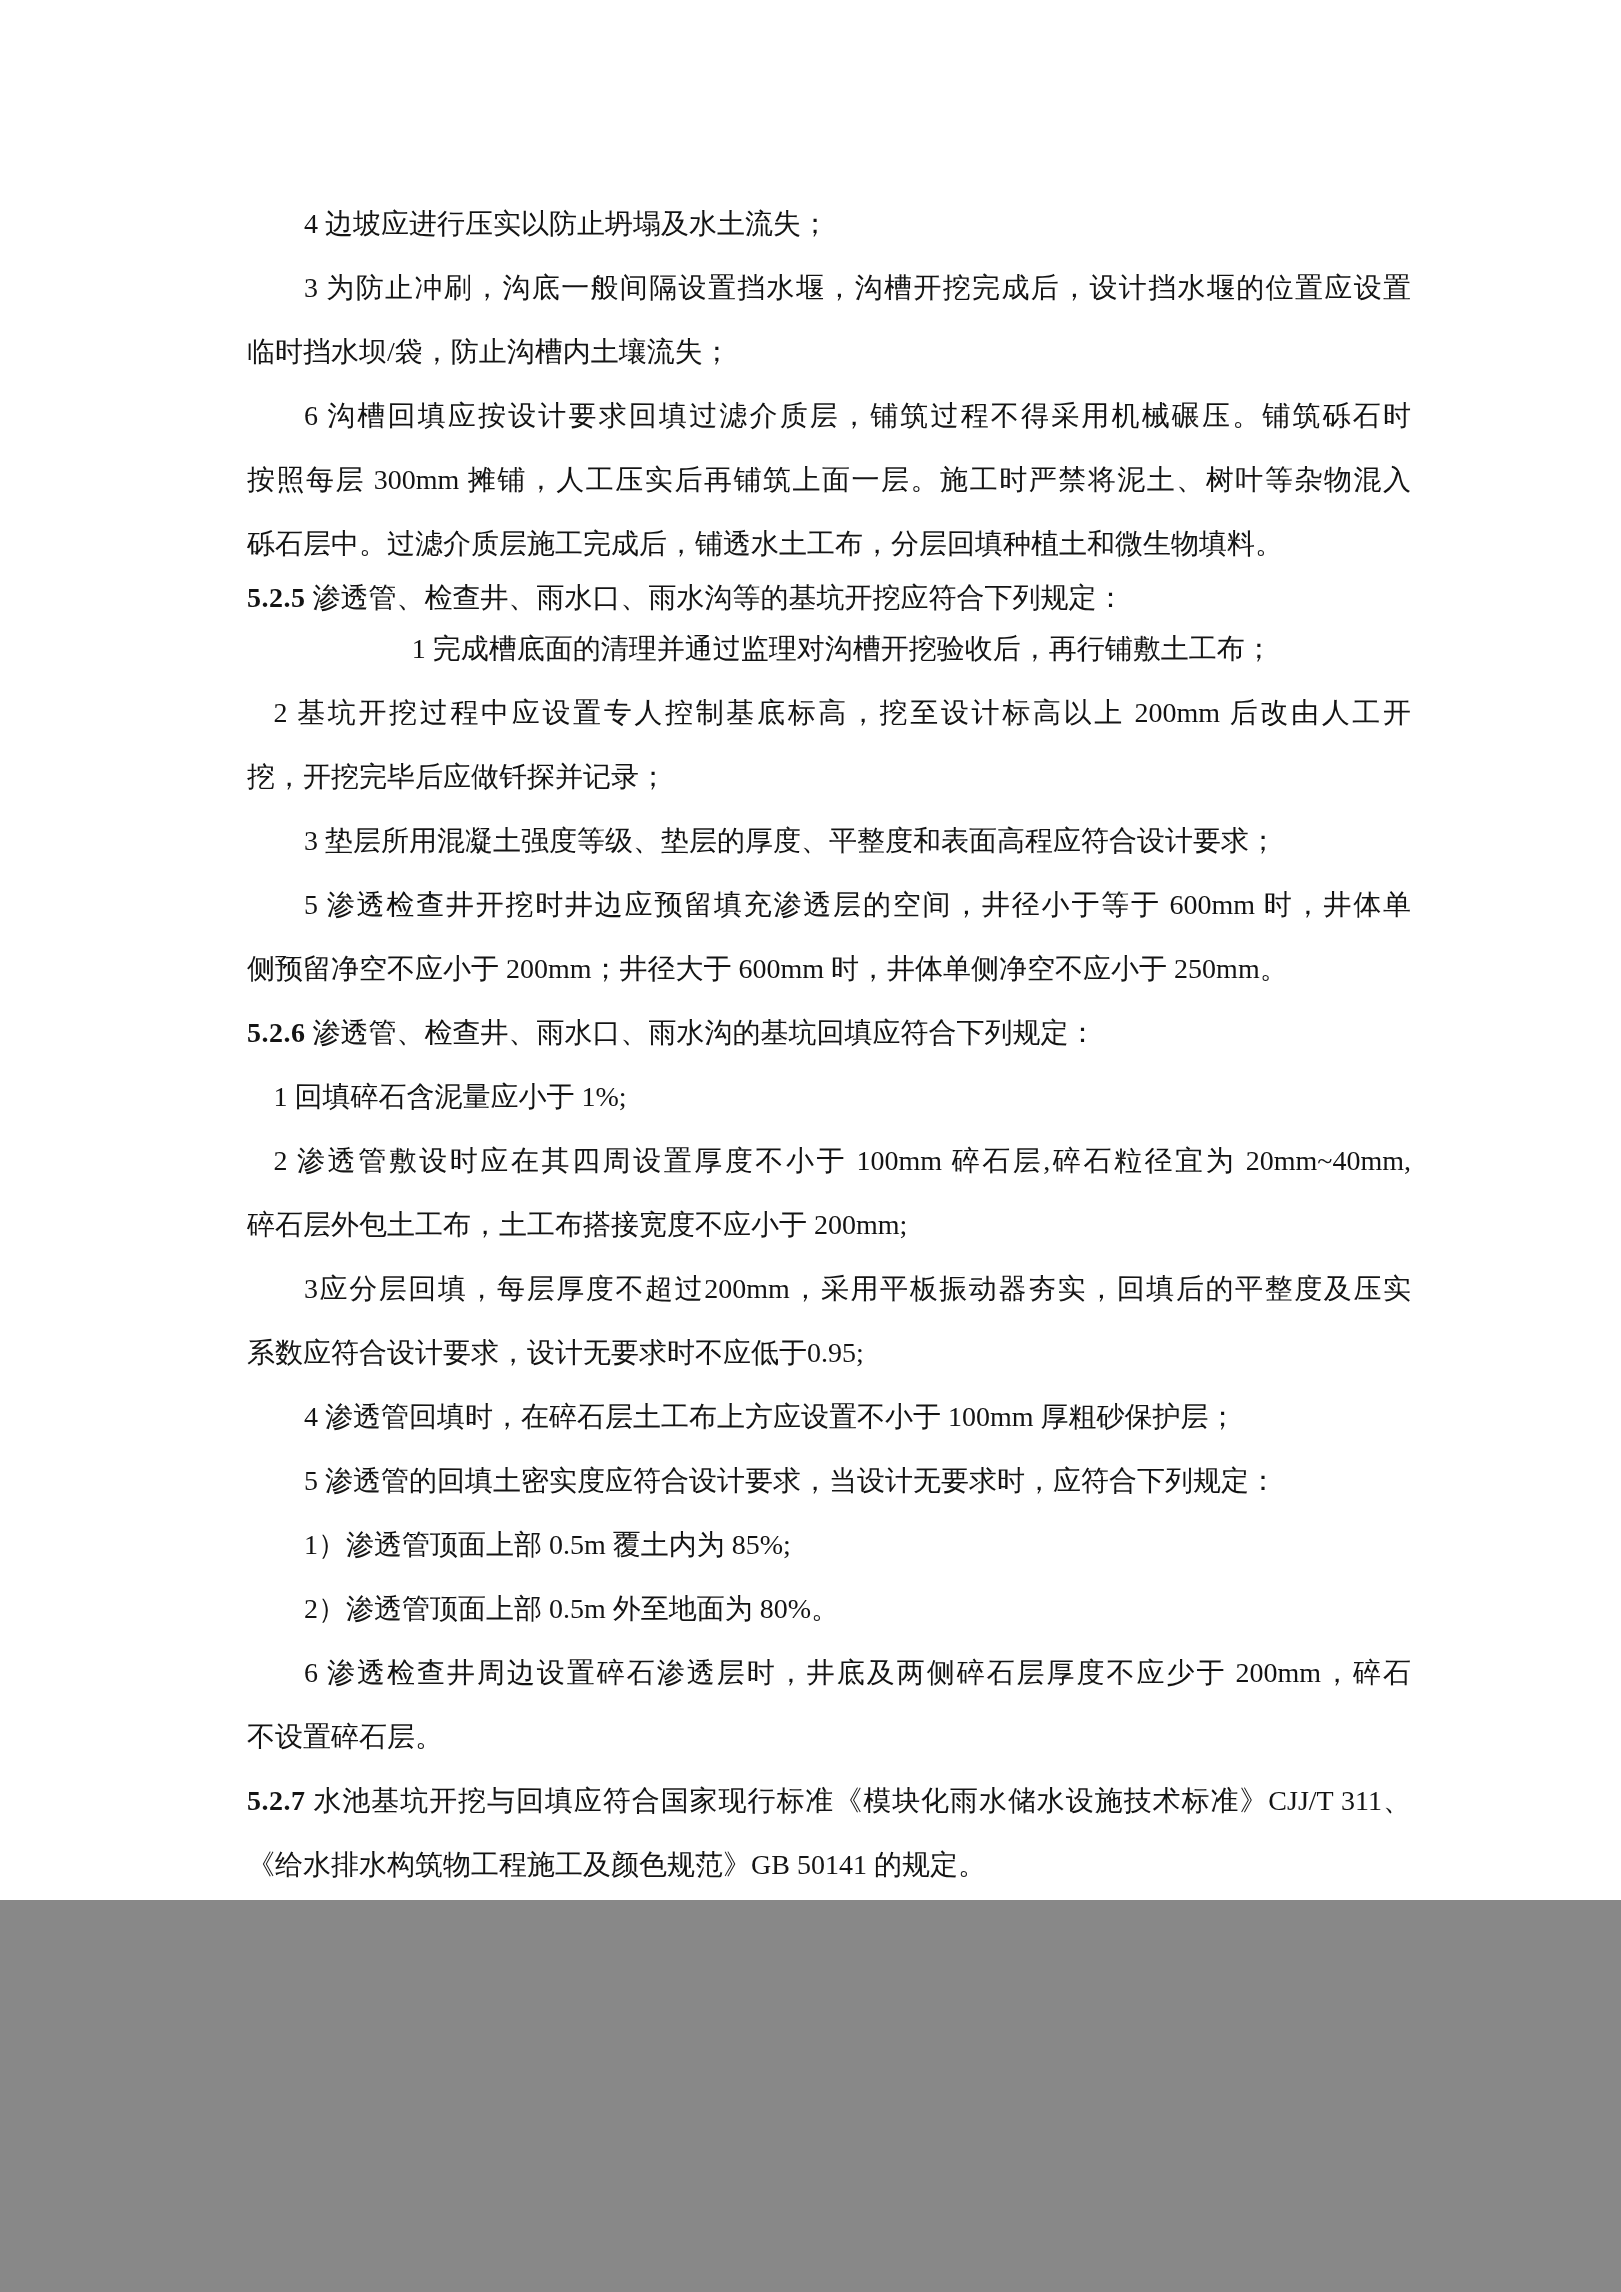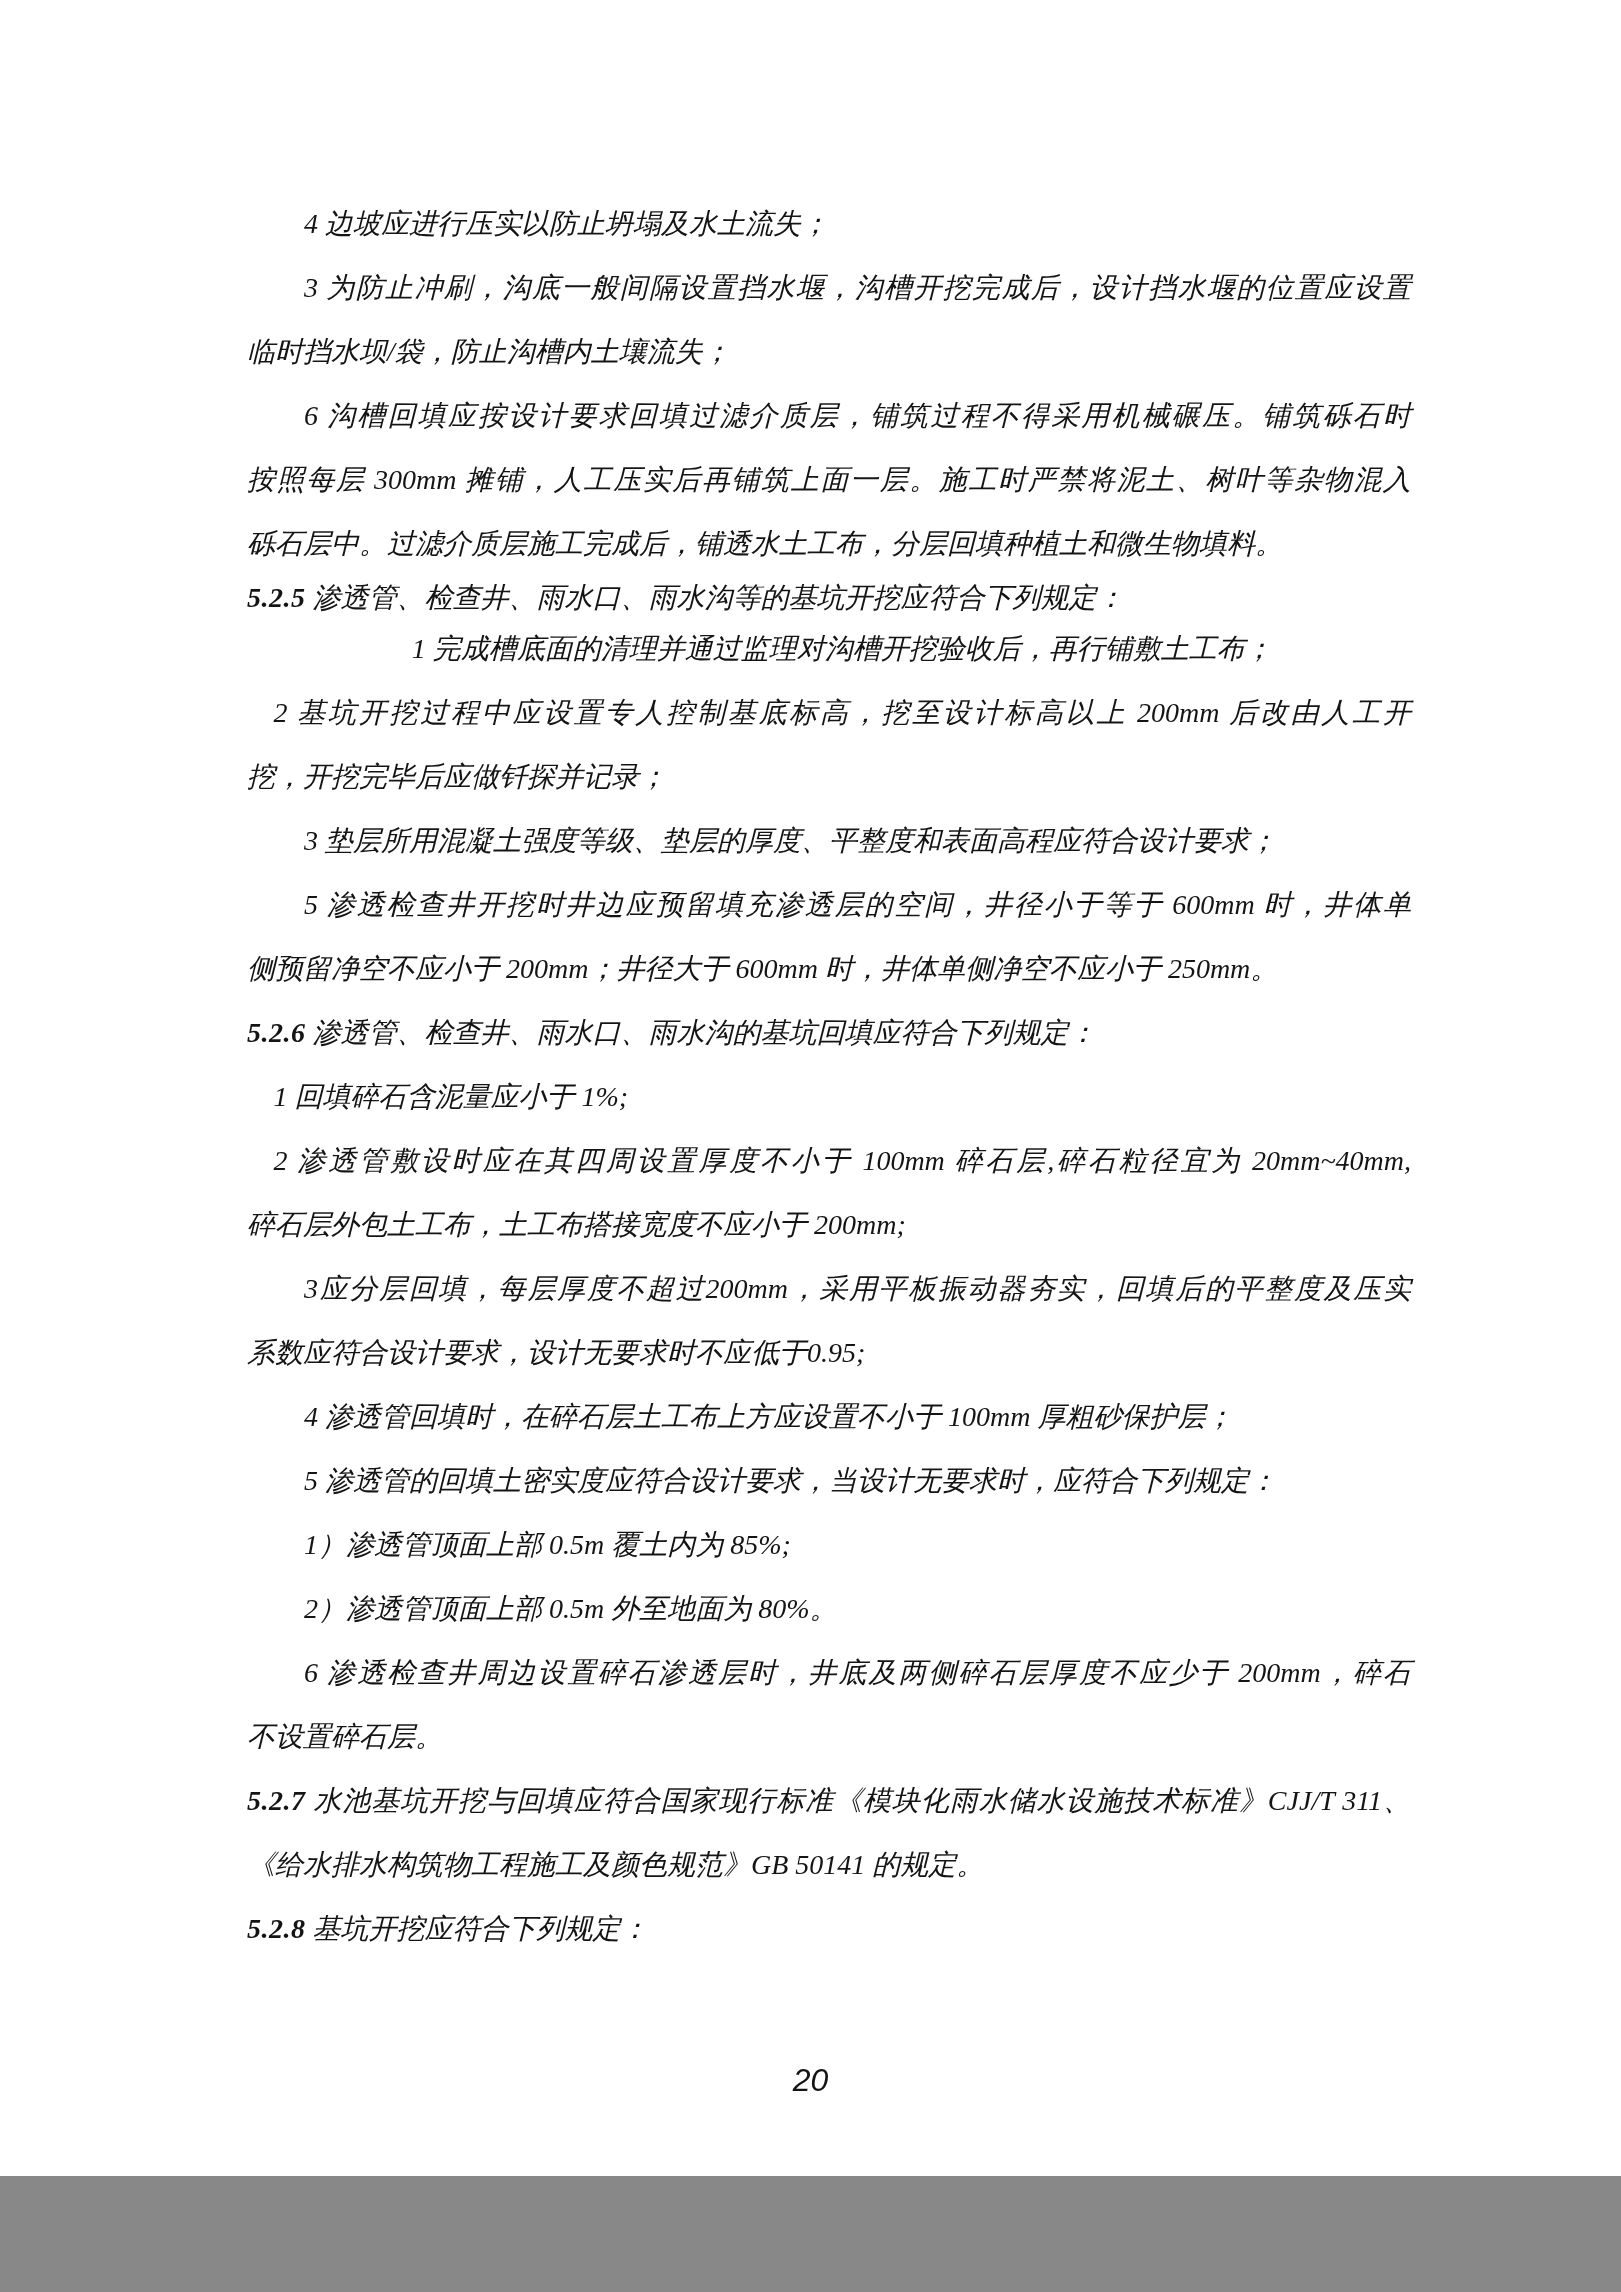--- a/index.html
+++ b/index.html
@@ -1,23 +1,22 @@
 <!DOCTYPE html>
 <html><head>
 <meta charset="utf-8">
 <style>
   html,body{margin:0;padding:0;background:#888;}
   .page{
     position:relative;
-    width:1621px;height:2176px;
+    width:1621px;height:1900px;
     background:#ffffff;
     font-family:"Liberation Serif","DejaVu Serif",serif;
     color:#141414;
     overflow:hidden;
-    font-style:italic;
   }
   .textblock{
     position:absolute;
     left:247px;top:192px;
     width:1164px;
     font-size:28px;
     line-height:64px;
   }
   .line{
     white-space:nowrap;

